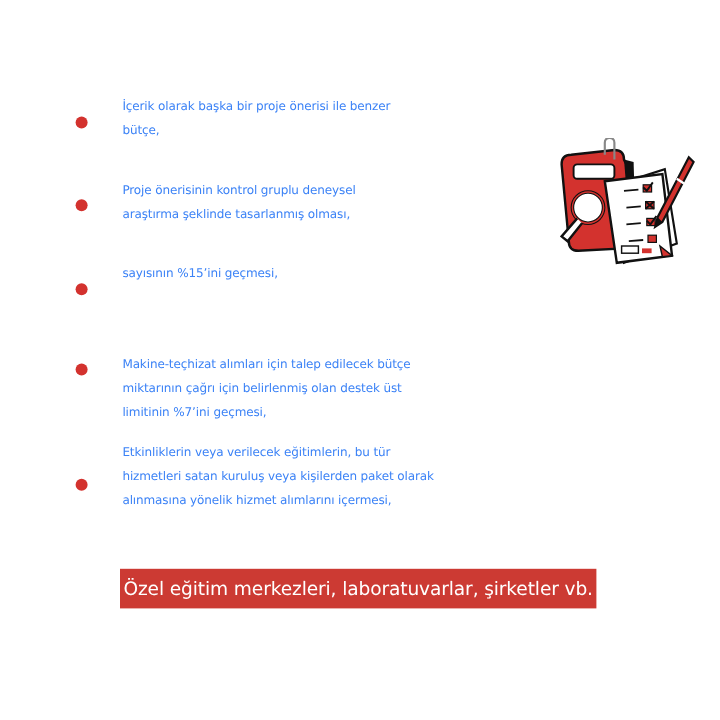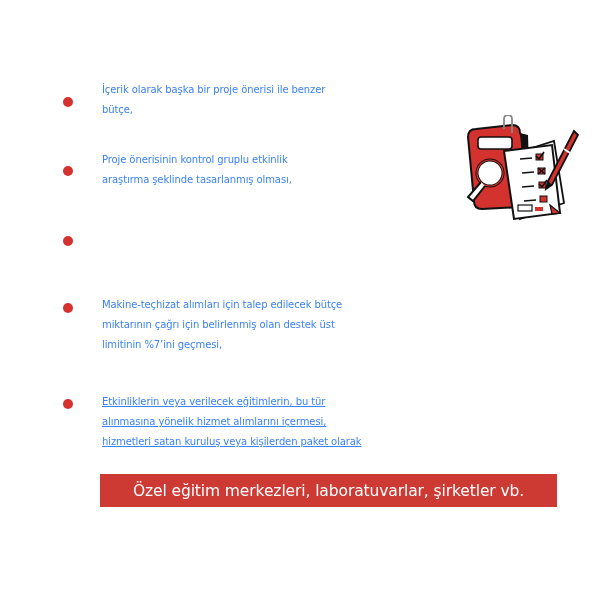--- a/index.html
+++ b/index.html
@@ -11,21 +11,21 @@
     .bullet {
       position: absolute; width: 10px; height: 10px; border-radius: 50%;
       background: #d3322e;
     }
     .text {
       position: absolute; left: 102px; color: #3b82f6; font-size: 10px;
       line-height: 20px; letter-spacing: -0.1px; white-space: nowrap;
     }
     .text span { display: block; }
     .banner {
-      position: absolute; left: 100px; top: 474px; width: 457px; height: 33px;
+      position: absolute; left: 100px; top: 474px; width: 397px; height: 33px;
       background: #cc3a33; color: #ffffff; font-size: 15.5px;
       display: flex; align-items: center; justify-content: center; white-space: nowrap;
       letter-spacing: -0.1px;
     }
     .illus { position: absolute; left: 460px; top: 115px; width: 122px; height: 110px; }
   </style>
 </head>
 <body>
 
 <div>
@@ -34,46 +34,47 @@
     <div class="bullet" style="left:63px; top:97px;"></div>
     <div class="text" style="top:80px;">
       <span>İçerik olarak başka bir proje önerisi ile benzer</span>
       <span>bütçe,</span>
     </div>
   </div>
 
   <div class="item">
     <div class="bullet" style="left:63px; top:166px;"></div>
     <div class="text" style="top:150px;">
-      <span>Proje önerisinin kontrol gruplu etkinlik</span>
+      <span>Proje önerisinin kontrol gruplu deneysel</span>
       <span>araştırma şeklinde tasarlanmış olması,</span>
     </div>
   </div>
 
   <div class="item">
     <div class="bullet" style="left:63px; top:236px;"></div>
     <div class="text" style="top:219px;">
+      <span>sayısının %15’ini geçmesi,</span>
     </div>
   </div>
 
   <div class="item">
     <div class="bullet" style="left:63px; top:303px;"></div>
     <div class="text" style="top:295px;">
       <span>Makine-teçhizat alımları için talep edilecek bütçe</span>
       <span>miktarının çağrı için belirlenmiş olan destek üst</span>
       <span>limitinin %7’ini geçmesi,</span>
     </div>
   </div>
 
   <div class="item">
     <div class="bullet" style="left:63px; top:399px;"></div>
-    <div class="text" style="top:392px;text-decoration:underline;">
+    <div class="text" style="top:368px;">
       <span>Etkinliklerin veya verilecek eğitimlerin, bu tür</span>
+      <span>hizmetleri satan kuruluş veya kişilerden paket olarak</span>
       <span>alınmasına yönelik hizmet alımlarını içermesi,</span>
-      <span>hizmetleri satan kuruluş veya kişilerden paket olarak</span>
     </div>
   </div>
 
 </div>
 
 <div class="banner">
   <span>Özel eğitim merkezleri, laboratuvarlar, şirketler vb.</span>
 </div>
 
 <div class="illus">

